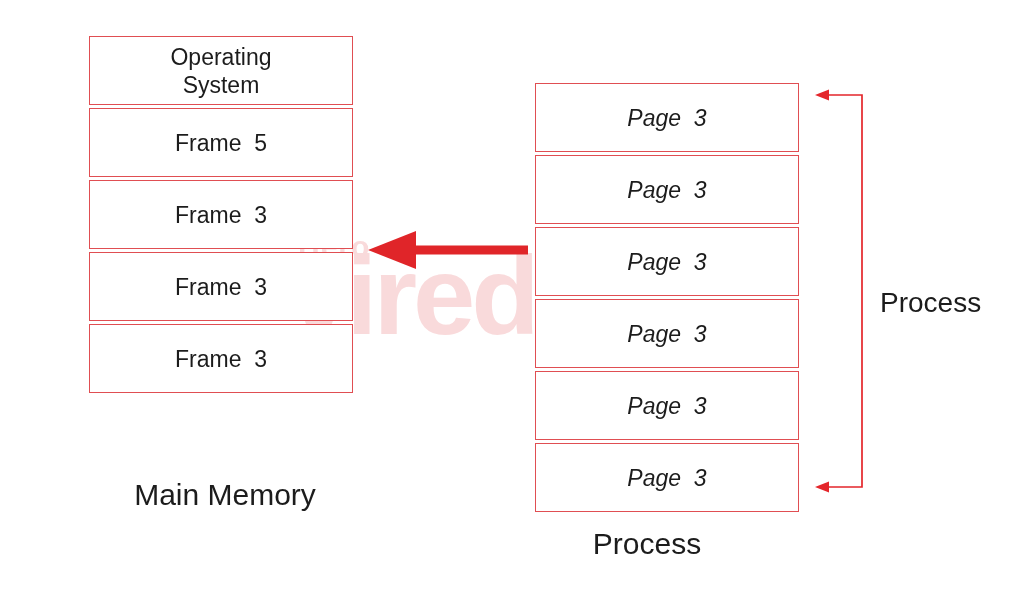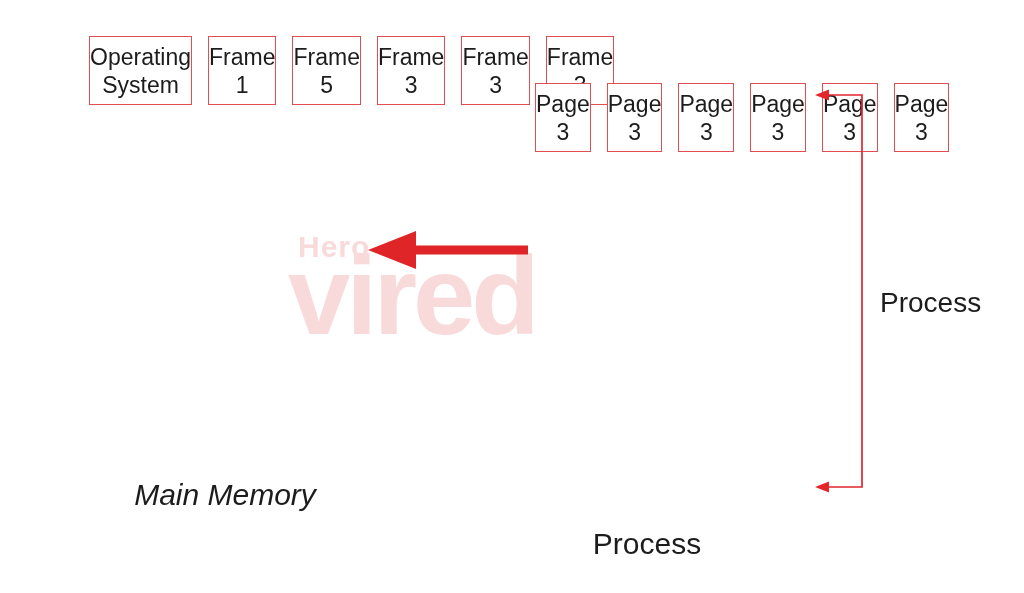--- a/index.html
+++ b/index.html
@@ -45,25 +45,25 @@
     line-height: 1.0;
     letter-spacing: -4px;
     text-transform: lowercase;
     color: var(--watermark, #f9dadb);
   }
 
   
   .column {
     position: absolute;
     display: flex;
-    flex-direction: row;
-    gap: 16px;
+    flex-direction: column;
+    gap: 3px;
   }
   .col-left  { left: 89px;  top: 36px;  width: 264px; }
-  .col-right { left: 535px; top: 83px;  width: 264px; }
+  .col-right { left: 535px; top: 83px;  width: 264px; font-style: italic; }
   .box {
     box-sizing: border-box;
     height: 69px;
     border: 1.6px solid var(--border, #e04e52);
     background: #ffffff;
     display: flex;
     align-items: center;
     justify-content: center;
     text-align: center;
     font-size: 23px;
@@ -75,21 +75,20 @@
   
   .caption-left {
     position: absolute;
     left: 25px;
     top: 476px;
     width: 400px;
     text-align: center;
     font-size: 30px;
     line-height: 38px;
     color: var(--text, #1c1c1c);
-    font-style: italic;
   }
   .caption-right {
     position: absolute;
     left: 515px;
     top: 527px;
     width: 264px;
     text-align: center;
     font-size: 30px;
     color: var(--text, #1c1c1c);
   }
@@ -130,21 +129,20 @@
 <div class="stage">
 
   <div class="watermark">
     <div class="wm-top">Hero</div>
     <div class="wm-main">Vired</div>
   </div>
 
   <div class="column col-left">
     <div class="box">Operating
 System</div>
-    <div class="box">Frame  1</div>
     <div class="box">Frame  5</div>
     <div class="box">Frame  3</div>
     <div class="box">Frame  3</div>
     <div class="box">Frame  3</div>
   </div>
 
   <div class="caption-left">
     <div>Main Memory</div>
   </div>
 

